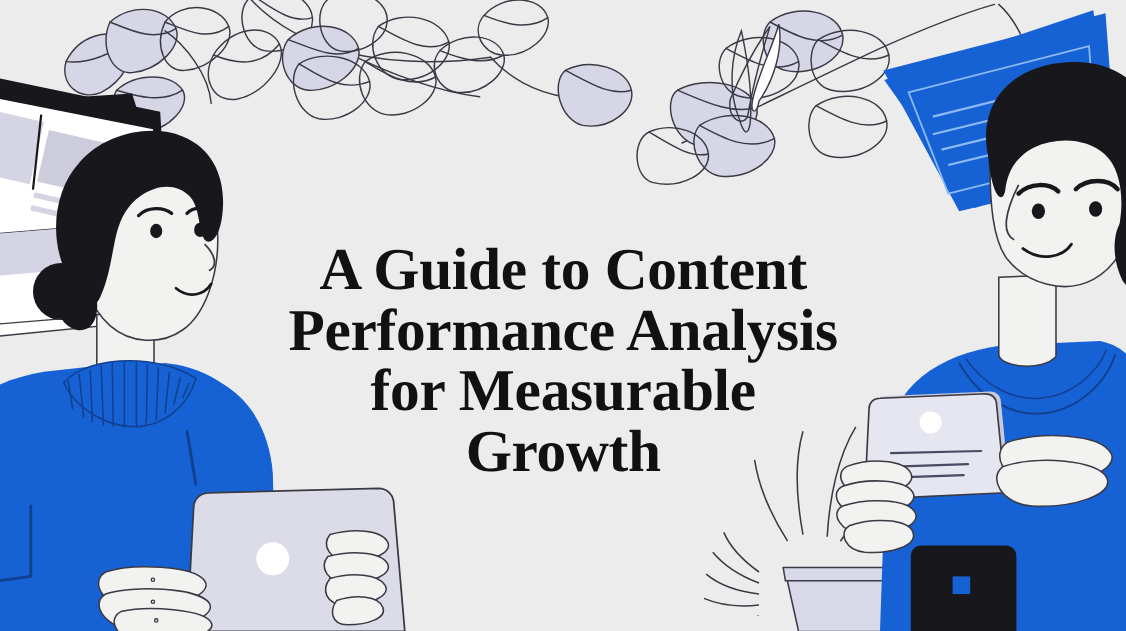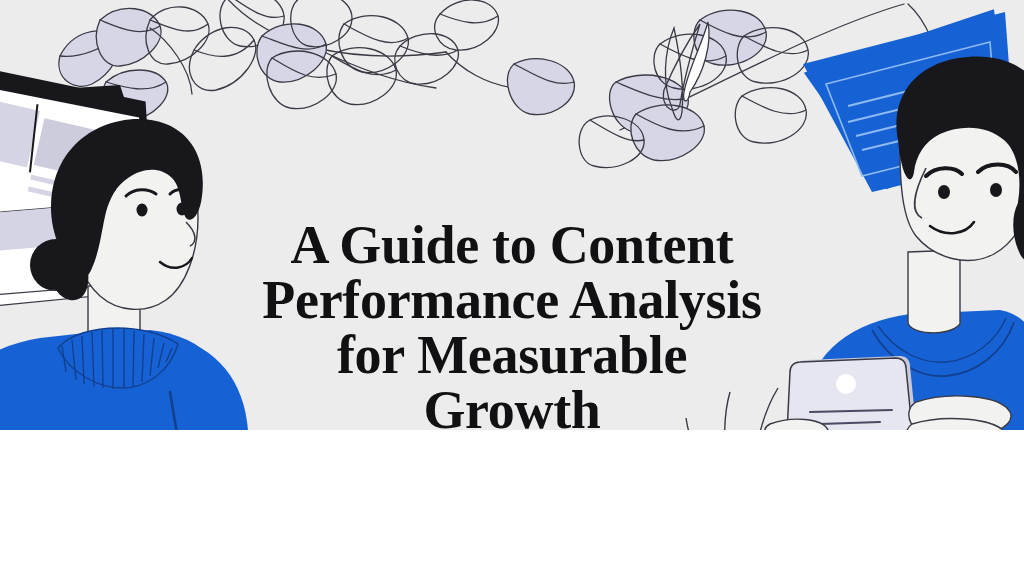--- a/index.html
+++ b/index.html
@@ -4,21 +4,21 @@
 <title>Content Performance Analysis Guide</title>
 <style>
   html,body{margin:0;padding:0;}
   body{
     background:#ffffff;
     font-family:"Liberation Sans", sans-serif;
   }
   #stage{
     position:relative;
     width:1024px;
-    height:430px;
+    height:574px;
     overflow:hidden;
     background:#ececec;
   }
   #art{
     position:absolute;
     inset:0;
     width:1024px;
     height:574px;
     display:block;
   }

